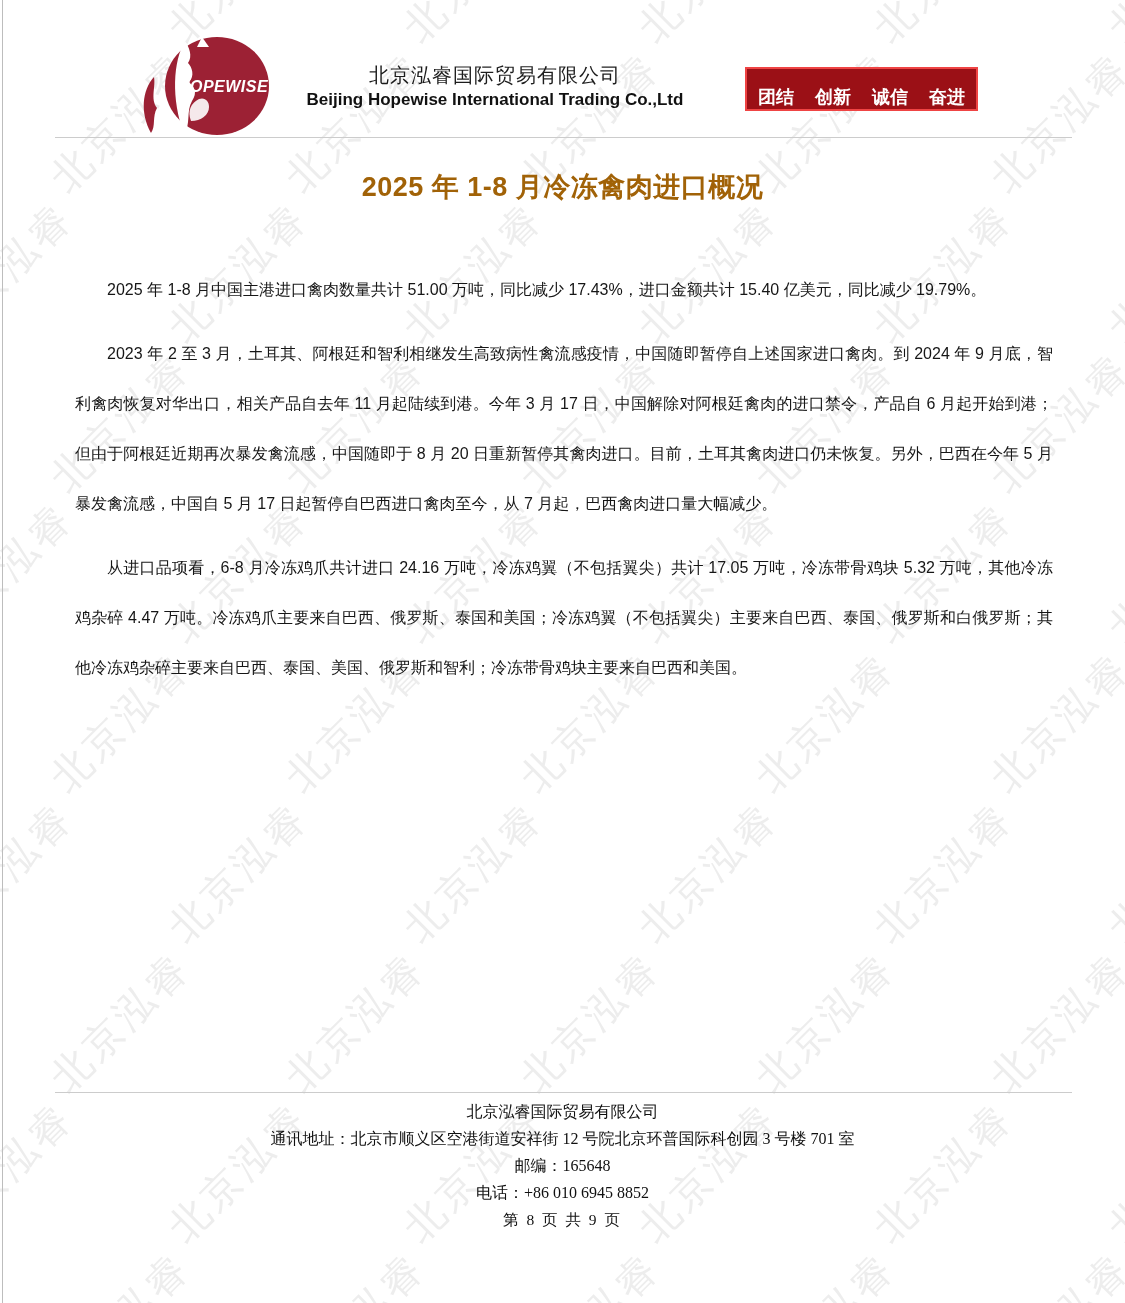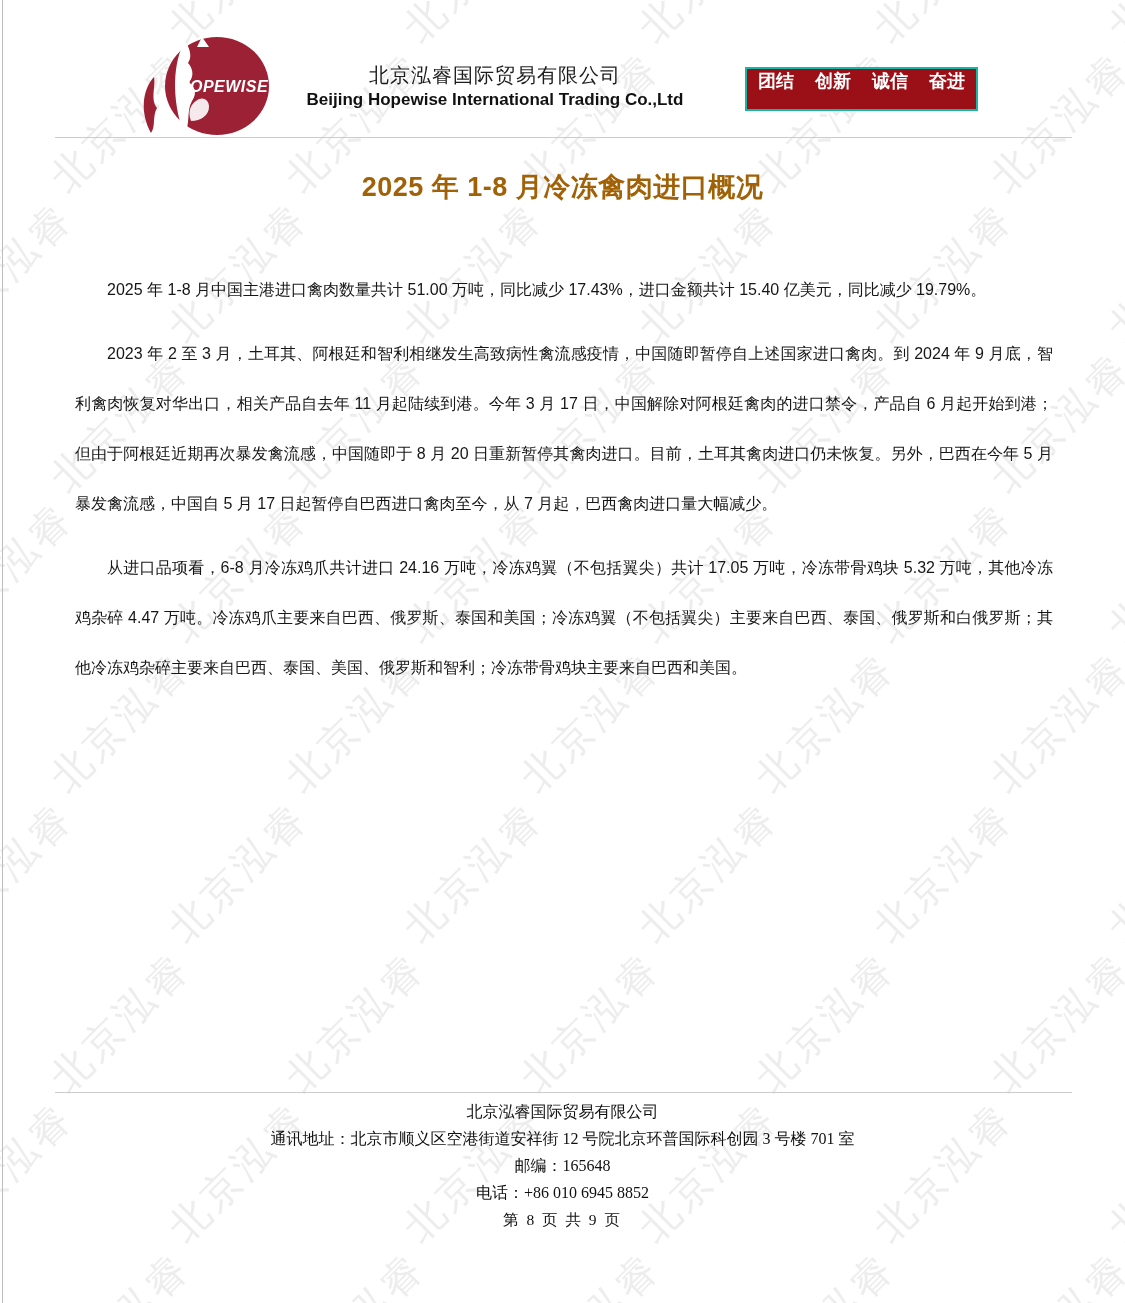--- a/index.html
+++ b/index.html
@@ -47,24 +47,24 @@
     letter-spacing: 1px;
   }
   .company-en {
     font-size: 17px; color: #111111; line-height: 22px; margin-top: 1px;
     font-weight: 600;
     text-align: center;
   }
   .slogan {
     position: absolute; left: 745px; top: 67px; width: 233px; height: 44px;
     box-sizing: border-box;
-    display: flex; align-items: flex-start; justify-content: center;
+    display: flex; align-items: flex-end; justify-content: center;
     gap: 21px;
     color: #ffffff; font-size: 18px; font-weight: 700;
-    border: 2px solid #14b8a6;
+    border: 2px solid #ef4444;
   }
   .page-title {
     text-align: center;
     font-size: 27px; font-weight: 700; color: #a16207;
     margin: 31px 0 0 0; line-height: 36px;
     letter-spacing: 0.5px;
   }
   .body-text {
     margin-top: 60px;
     padding: 0 72px 0 75px;

